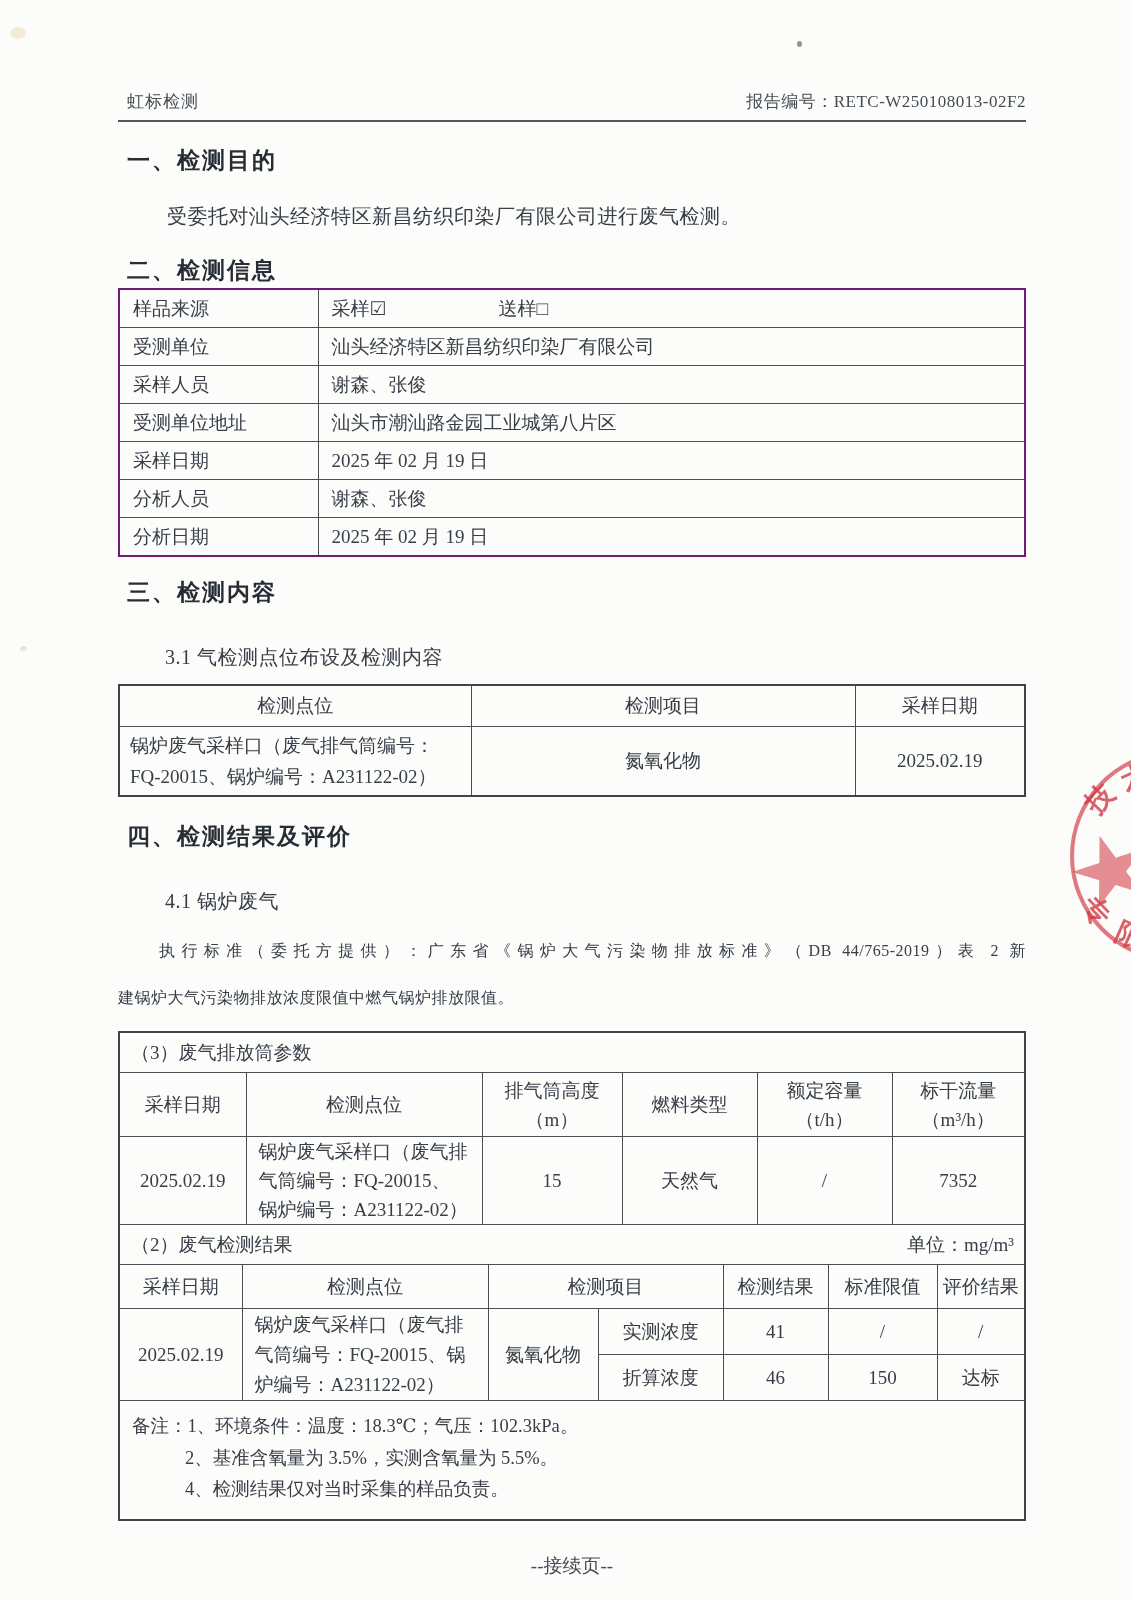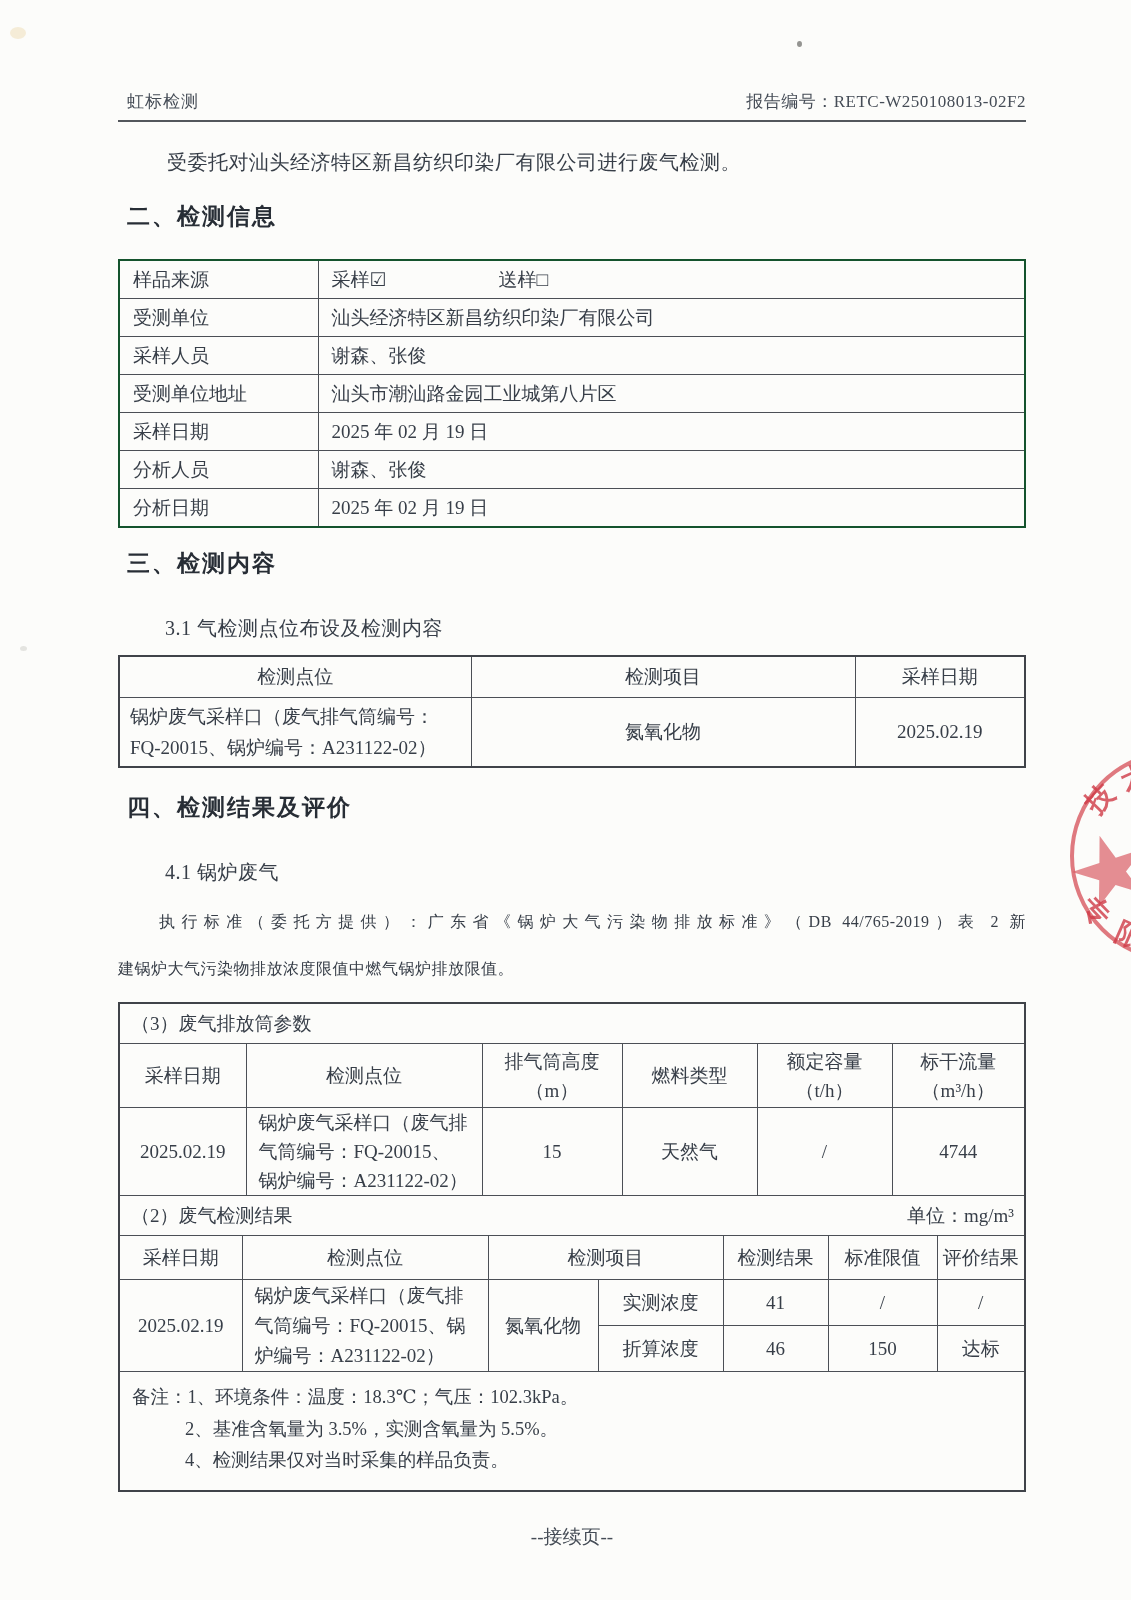--- a/index.html
+++ b/index.html
@@ -29,21 +29,21 @@
 
   .par{font-size:20px;margin-left:9px;}
   #purpose{margin-top:27px;text-indent:2em;letter-spacing:.5px;}
   .subhead{font-size:20px;margin-left:47px;margin-top:36px;letter-spacing:.5px;}
 
   
   table{border-collapse:collapse;table-layout:fixed;width:100%;}
   td,th{border:1px solid #4b4f55;font-weight:normal;vertical-align:middle;
     font-size:19px;color:#373e48;overflow:hidden;}
 
-  table.info{margin-top:27px;border:2px solid #14532d;}
+  table.info{margin-top:2px;border:2px solid #701a75;}
   table.info td{height:37px;padding:0 6px 0 13px;text-align:left;}
 
   table.monitor{margin-top:13px;border:2px solid #404349;}
   table.monitor th{height:38px;text-align:center;}
   table.monitor td{height:66px;text-align:center;}
   table.monitor td.pt{text-align:left;padding:0 10px;line-height:31px;}
 
   
   .std{margin-top:12px;font-size:16px;letter-spacing:.5px;font-family:Liberation Serif, serif;}
   .std .l1{margin-left:9px;text-indent:2em;line-height:48px;
@@ -100,20 +100,21 @@
   <div class="speck sp3"></div>
 
   <div class="content">
 
     <div class="doc-header">
       <span class="brand">虹标检测</span>
       <span class="rep"><span>报告编号：</span><span>RETC-W250108013-02F2</span></span>
     </div>
     <div class="header-rule"></div>
 
+    <h1 class="sec" id="sec1">一、检测目的</h1>
     <p class="par" id="purpose">受委托对汕头经济特区新昌纺织印染厂有限公司进行废气检测。</p>
 
     <h1 class="sec" id="sec2">二、检测信息</h1>
 
     <table class="info">
       <colgroup>
           <col style="width:199px">
           <col>
         </colgroup>
       <tbody>
@@ -216,21 +217,21 @@
                 <div>标干流量</div>
                 <div>（m³/h）</div>
               </th>
         </tr>
         <tr>
           <td>2025.02.19</td>
           <td class="pt">锅炉废气采样口（废气排气筒编号：FQ-20015、锅炉编号：A231122-02）</td>
           <td>15</td>
           <td>天然气</td>
           <td>/</td>
-          <td>4744</td>
+          <td>7352</td>
         </tr>
       </tbody>
         </table>
 
       <div class="cap2">
         <span>（2）废气检测结果</span>
         <span>单位：mg/m³</span>
       </div>
 
       <table class="inner results">

